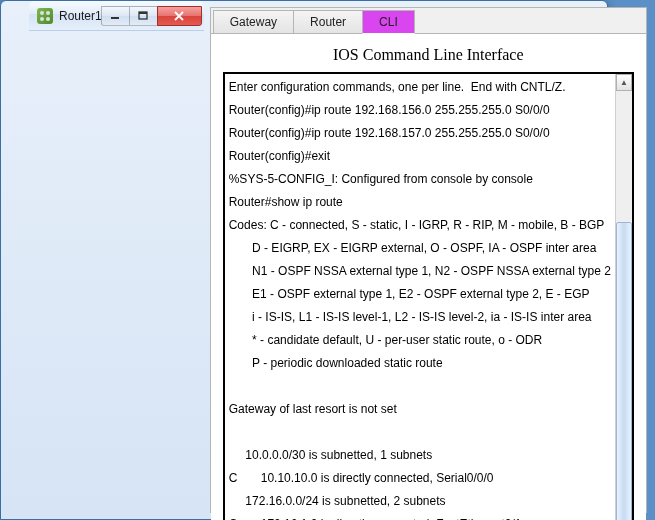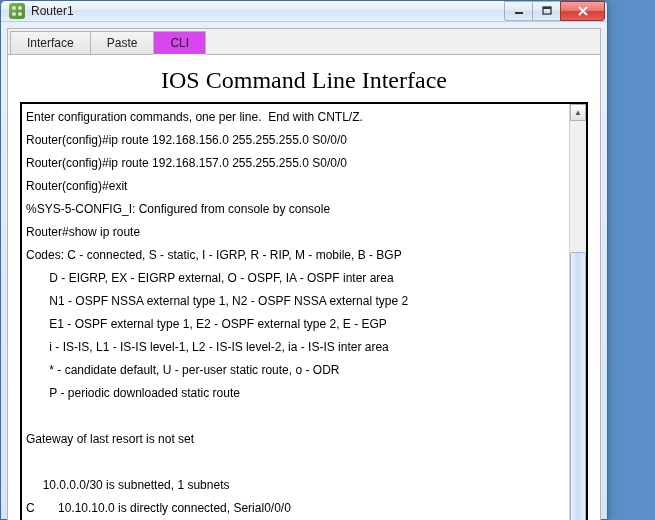--- a/index.html
+++ b/index.html
@@ -10,22 +10,23 @@
     height: 520px;
     overflow: hidden;
   }
   .window {
     width: 608px;
     height: 520px;
     background: linear-gradient(to bottom, #e8f0fa 0%, #d6e4f5 100%);
     border: 1px solid #3b6ea5;
     border-radius: 6px 6px 0 0;
     display: flex;
-    flex-direction: column;
+    flex-direction: row;
     box-shadow: 0 0 8px rgba(0,0,0,0.3);
+    padding-left: 28px;
   }
   .titlebar {
     height: 30px;
     background: linear-gradient(to bottom, #f7fbff 0%, #e2ecf9 45%, #d5e3f5 46%, #e6f0fb 100%);
     border-bottom: 1px solid #b8cde6;
     display: flex;
     align-items: center;
     padding: 0 2px 0 8px;
     border-radius: 5px 5px 0 0;
   }
@@ -106,21 +107,21 @@
   }
   .content {
     flex: 1;
     background: #fff;
     padding: 8px 12px 10px 12px;
     display: flex;
     flex-direction: column;
   }
   .heading {
     font-family: "Times New Roman", serif;
-    font-size: 24px;
+    font-size: 16px;
     text-align: center;
     margin: 4px 0 8px 0;
     color: #000;
   }
   .terminal-wrap {
     border: 2px solid #000;
     flex: 1;
     display: flex;
     position: relative;
     overflow: hidden;
@@ -206,22 +207,22 @@
       <div class="win-btn close">
         <svg width="12" height="10">
             <path d="M2 1 L10 9 M10 1 L2 9" stroke="#fff" stroke-width="1.8"></path>
           </svg>
       </div>
     </div>
   </div>
 
   <div class="client">
     <div class="tabs">
-      <div class="tab">Interface</div>
-      <div class="tab">Paste</div>
+      <div class="tab">Gateway</div>
+      <div class="tab">Router</div>
       <div class="tab active">CLI</div>
     </div>
 
     <div class="content">
       <div class="heading">IOS Command Line Interface</div>
 
       <div class="terminal-wrap">
         <div class="terminal" id="terminal">Enter configuration commands, one per line.  End with CNTL/Z.
 Router(config)#ip route 192.168.156.0 255.255.255.0 S0/0/0
 Router(config)#ip route 192.168.157.0 255.255.255.0 S0/0/0

